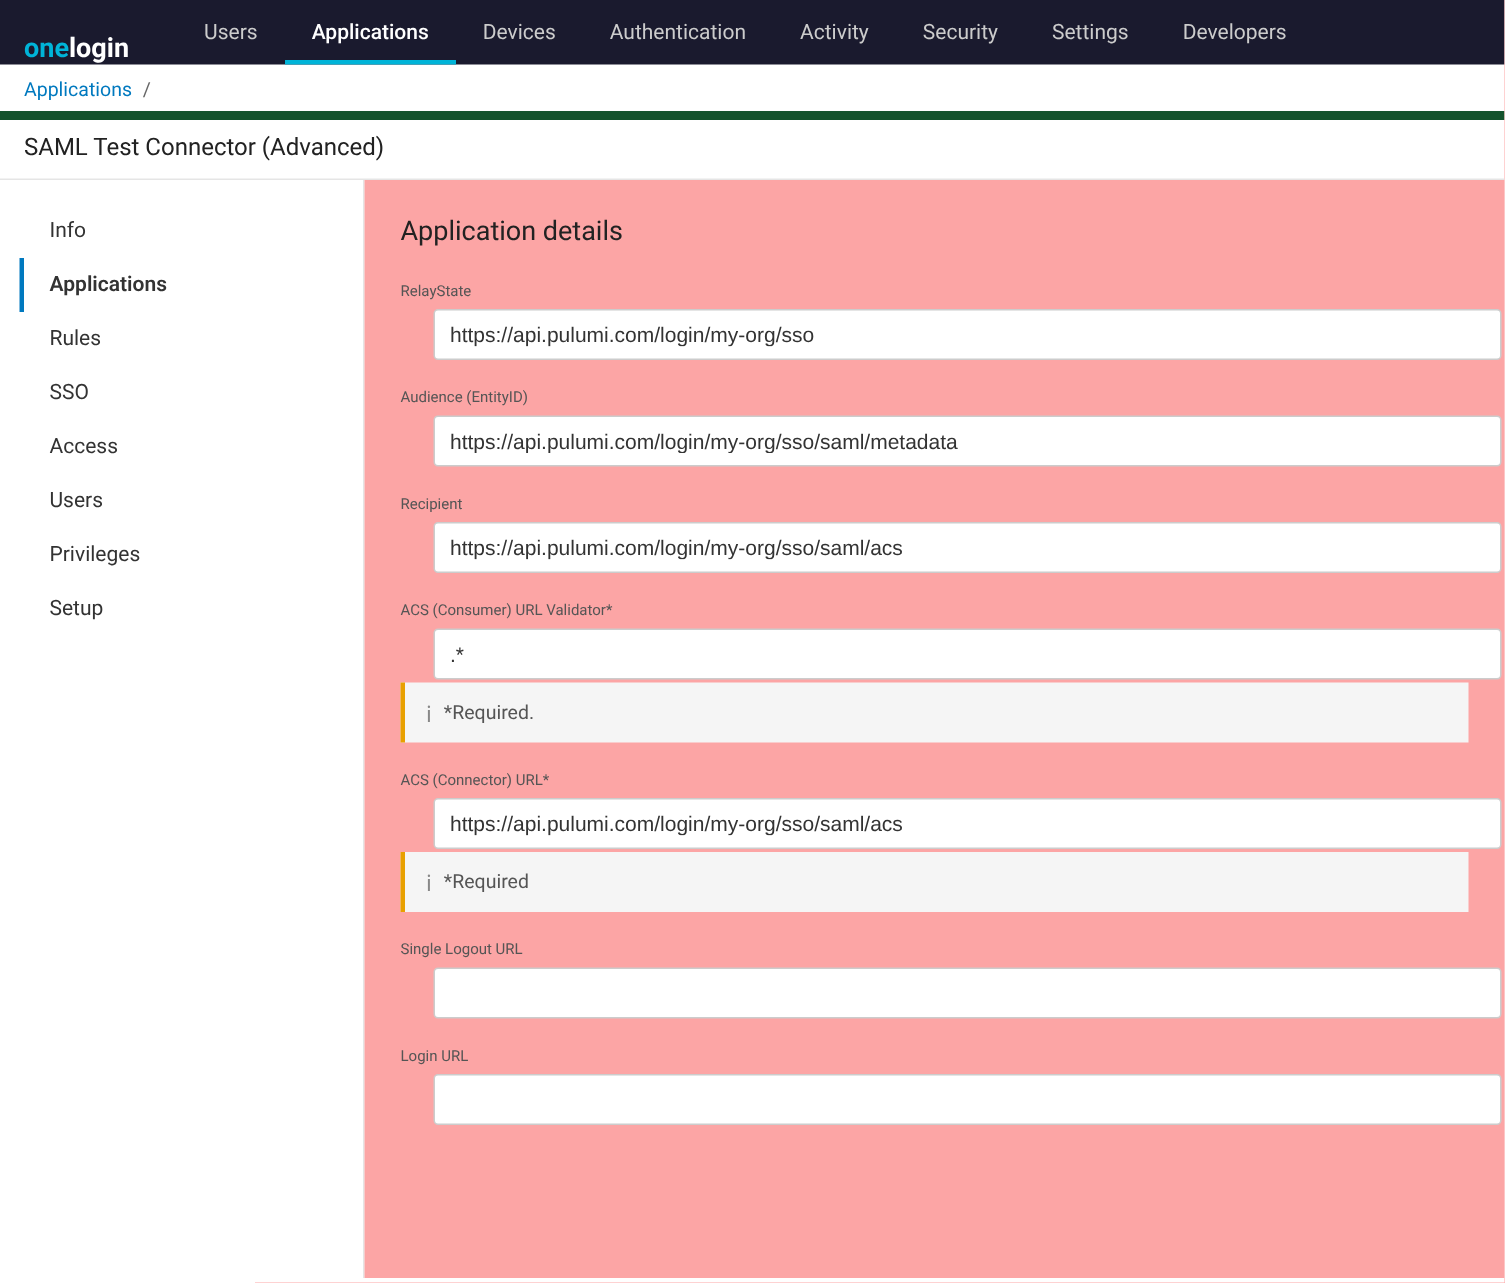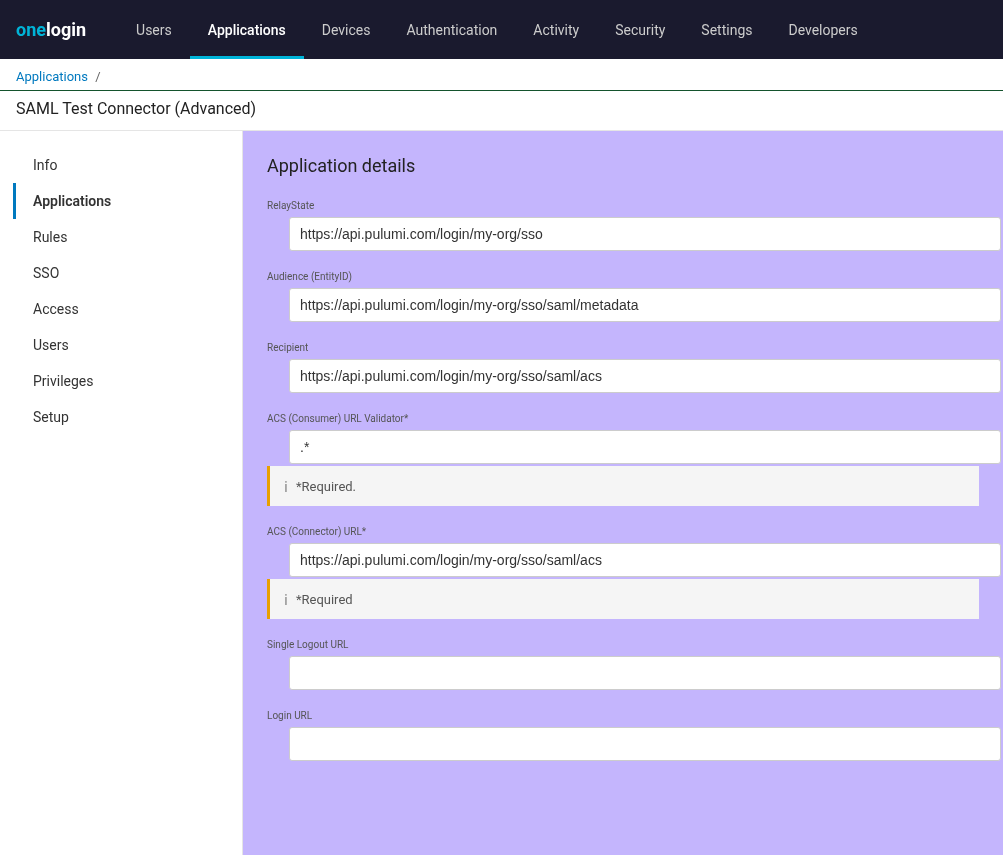--- a/index.html
+++ b/index.html
@@ -2,22 +2,22 @@
 <html><head>
   <meta charset="utf-8">
   <style>
     * { box-sizing: border-box; margin: 0; padding: 0; }
     body { font-family: -apple-system, BlinkMacSystemFont, 'Segoe UI', Roboto, sans-serif; font-size: 14px; color: #333; background: #fff; }
 
     
     .top-nav {
       background: #1a1a2e;
       display: flex;
-      align-items: center;
-      height: 59px;
+      align-items: flex-end;
+      height: 43px;
       padding: 0 16px;
     }
     .top-nav .logo {
       margin-right: 32px;
       color: #fff;
       font-weight: bold;
       font-size: 18px;
     }
     .top-nav .logo span { color: #00b4d8; }
     .nav-items { display: flex; height: 100%; }
@@ -41,21 +41,21 @@
       bottom: 0;
       left: 0;
       right: 0;
       height: 3px;
       background: #00b4d8;
     }
 
     
     .breadcrumb-bar {
       padding: 10px 16px 6px;
-      border-bottom: 1px solid #14532d;
+      border-bottom: 6px solid #14532d;
     }
     .breadcrumb {
       font-size: 13px;
       color: #0079bf;
     }
     .breadcrumb a { color: #0079bf; text-decoration: none; }
     .breadcrumb .sep { color: #666; margin: 0 4px; }
 
     .page-title {
       font-size: 16px;
@@ -97,21 +97,21 @@
       top: 0;
       bottom: 0;
       width: 3px;
       background: #0079bf;
     }
 
     
     .content-area {
       flex: 1;
       padding: 24px 24px;
-      background: #c4b5fd;
+      background: #fca5a5;
     }
 
     .section-title {
       font-size: 18px;
       font-weight: 400;
       color: #222;
       margin-bottom: 24px;
     }
 
     .form-group {

